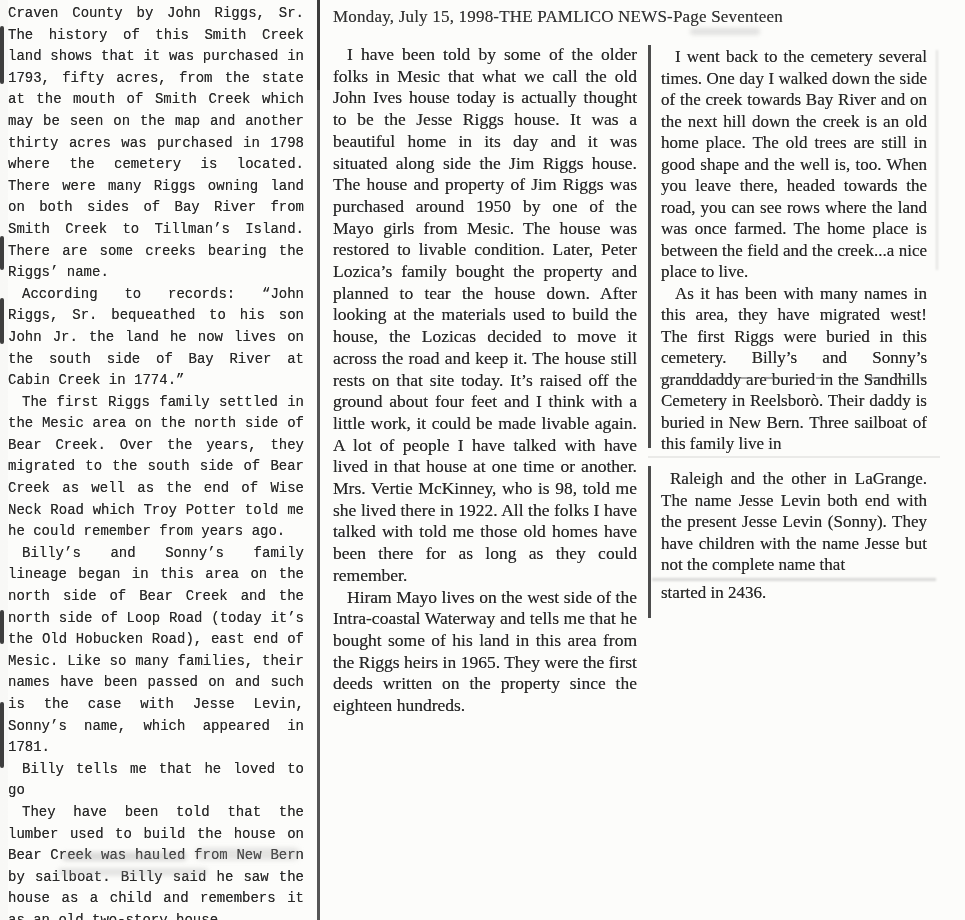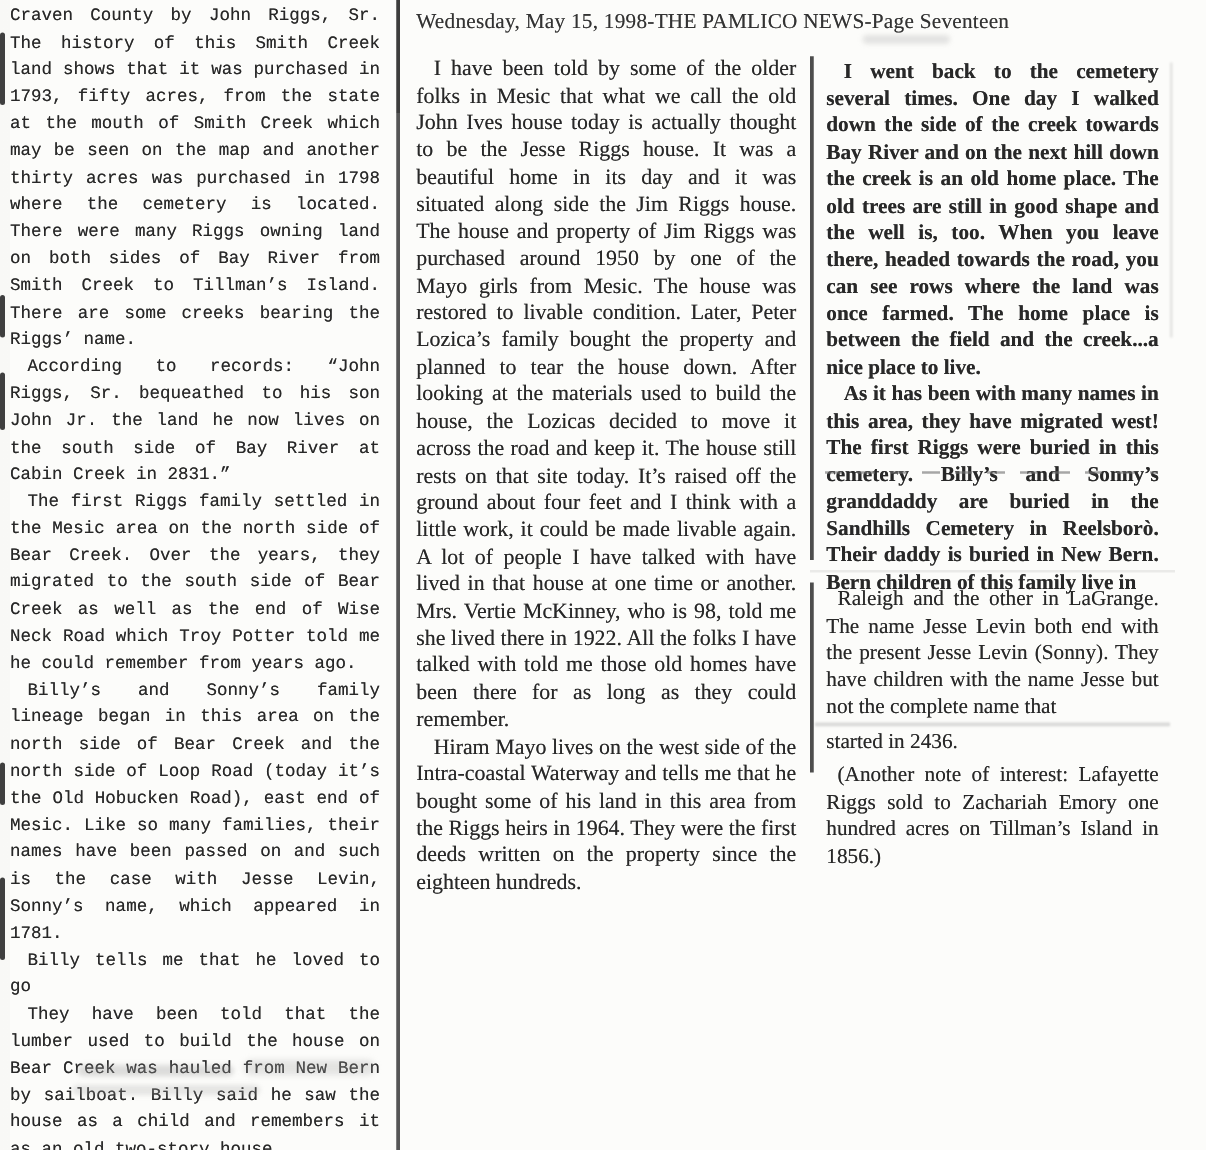--- a/index.html
+++ b/index.html
@@ -24,21 +24,21 @@
     font-size:17px;letter-spacing:0.2px;white-space:nowrap;
     color:#333;text-shadow:0 0 0.5px rgba(40,40,40,0.55);
   }
   .col{position:absolute;text-align:justify;text-justify:inter-word;
        text-shadow:0 0 0.5px rgba(40,40,40,0.65);}
   .col p{margin:0;padding:0;}
   .col p.ind{text-indent:14px;}
   .col p.small-ind{text-indent:9px;}
   .col1{left:8px;top:3px;width:296px;font-size:14px;line-height:21.6px;font-family:Liberation Mono, monospace;}
   .col2{left:333px;top:44px;width:304px;font-size:17.5px;line-height:21.7px;}
-  .col3a{left:661px;top:46px;width:266px;font-size:17px;line-height:21.5px;font-weight:bold;}
+  .col3a{left:661px;top:46px;width:266px;font-size:17px;line-height:21.5px;}
   .col3b{left:661px;top:468px;width:266px;font-size:17px;line-height:21.5px;}
   .col3b p.gap{margin-top:6px;}
 
   
   .vrule{position:absolute;background:var(--divider);}
   .rule-left{left:317px;top:0;width:3px;height:920px;
     background:linear-gradient(180deg,#3c3c3c 0 90px,#555 90px 100%);}
   .rule-mid-a{left:648px;top:45px;width:3px;height:403px;}
   .rule-mid-b{left:648px;top:466px;width:3px;height:152px;}
   .edge-mark{position:absolute;left:0;width:4px;background:#1d1d1d;opacity:.85;border-radius:2px;}
@@ -56,49 +56,48 @@
   .sm2{left:195px;top:848px;width:105px;height:12px;background:rgba(170,170,170,.3);filter:blur(2.5px);}
   .sm3{left:58px;top:868px;width:150px;height:8px;background:rgba(170,170,170,.28);filter:blur(2px);}
   .sm4{left:690px;top:28px;width:70px;height:7px;background:rgba(150,150,150,.25);filter:blur(2px);}
   .right-streak{position:absolute;left:936px;top:50px;width:2px;height:220px;background:rgba(0,0,0,.1);filter:blur(1px);}
 </style>
 </head>
 <body>
 
 <div class="page">
 
-  <div class="header">Wednesday, May 15, 1998-THE PAMLICO NEWS-Page Seventeen</div>
+  <div class="header">Monday, July 15, 1998-THE PAMLICO NEWS-Page Seventeen</div>
 
   <div class="vrule rule-left"></div>
   <div class="vrule rule-mid-a"></div>
   <div class="vrule rule-mid-b"></div>
 
   <div class="col col1">
     <p>Craven County by John Riggs, Sr. The history of this Smith Creek land shows that it was purchased in 1793, fifty acres, from the state at the mouth of Smith Creek which may be seen on the map and another thirty acres was purchased in 1798 where the cemetery is located. There were many Riggs owning land on both sides of Bay River from Smith Creek to Tillman’s Island. There are some creeks bearing the Riggs’ name.</p>
-    <p class="ind">According to records: “John Riggs, Sr. bequeathed to his son John Jr. the land he now lives on the south side of Bay River at Cabin Creek in 2831.”</p>
+    <p class="ind">According to records: “John Riggs, Sr. bequeathed to his son John Jr. the land he now lives on the south side of Bay River at Cabin Creek in 1774.”</p>
     <p class="ind">The first Riggs family settled in the Mesic area on the north side of Bear Creek. Over the years, they migrated to the south side of Bear Creek as well as the end of Wise Neck Road which Troy Potter told me he could remember from years ago.</p>
     <p class="ind">Billy’s and Sonny’s family lineage began in this area on the north side of Bear Creek and the north side of Loop Road (today it’s the Old Hobucken Road), east end of Mesic. Like so many families, their names have been passed on and such is the case with Jesse Levin, Sonny’s name, which appeared in 1781.</p>
     <p class="ind">Billy tells me that he loved to go</p>
     <p class="ind">They have been told that the lumber used to build the house on Bear Creek was hauled from New Bern by sailboat. Billy said he saw the house as a child and remembers it as an old two-story house.</p>
   </div>
 
   <div class="col col2">
     <p class="ind">I have been told by some of the older folks in Mesic that what we call the old John Ives house today is actually thought to be the Jesse Riggs house. It was a beautiful home in its day and it was situated along side the Jim Riggs house. The house and property of Jim Riggs was purchased around 1950 by one of the Mayo girls from Mesic. The house was restored to livable condition. Later, Peter Lozica’s family bought the property and planned to tear the house down. After looking at the materials used to build the house, the Lozicas decided to move it across the road and keep it. The house still rests on that site today. It’s raised off the ground about four feet and I think with a little work, it could be made livable again. A lot of people I have talked with have lived in that house at one time or another. Mrs. Vertie McKinney, who is 98, told me she lived there in 1922. All the folks I have talked with told me those old homes have been there for as long as they could remember.</p>
-    <p class="ind">Hiram Mayo lives on the west side of the Intra-coastal Waterway and tells me that he bought some of his land in this area from the Riggs heirs in 1964. They were the first deeds written on the property since the eighteen hundreds.</p>
+    <p class="ind">Hiram Mayo lives on the west side of the Intra-coastal Waterway and tells me that he bought some of his land in this area from the Riggs heirs in 1965. They were the first deeds written on the property since the eighteen hundreds.</p>
   </div>
 
   <div class="col col3a">
     <p class="ind">I went back to the cemetery several times. One day I walked down the side of the creek towards Bay River and on the next hill down the creek is an old home place. The old trees are still in good shape and the well is, too. When you leave there, headed towards the road, you can see rows where the land was once farmed. The home place is between the field and the creek...a nice place to live.</p>
-    <p class="ind">As it has been with many names in this area, they have migrated west! The first Riggs were buried in this cemetery. Billy’s and Sonny’s granddaddy are buried in the Sandhills Cemetery in Reelsborò. Their daddy is buried in New Bern. Bern children of this family live in</p>
+    <p class="ind">As it has been with many names in this area, they have migrated west! The first Riggs were buried in this cemetery. Billy’s and Sonny’s granddaddy are buried in the Sandhills Cemetery in Reelsborò. Their daddy is buried in New Bern. Three sailboat of this family live in</p>
   </div>
 
   <div class="col col3b">
     <p class="small-ind">Raleigh and the other in LaGrange. The name Jesse Levin both end with the present Jesse Levin (Sonny). They have children with the name Jesse but not the complete name that</p>
     <p class="gap">started in 2436.</p>
-    <p class="gap small-ind">(Another note of interest: Lafayette Riggs sold to Zachariah Emory one hundred acres on Tillman’s Island in 1856.)</p>
   </div>
 
   <div class="edge-mark em1"></div>
   <div class="edge-mark em2"></div>
   <div class="edge-mark em3"></div>
   <div class="edge-mark em4"></div>
   <div class="edge-mark em5"></div>
 
   <div class="strike"></div>
   <div class="seam-top"></div>

